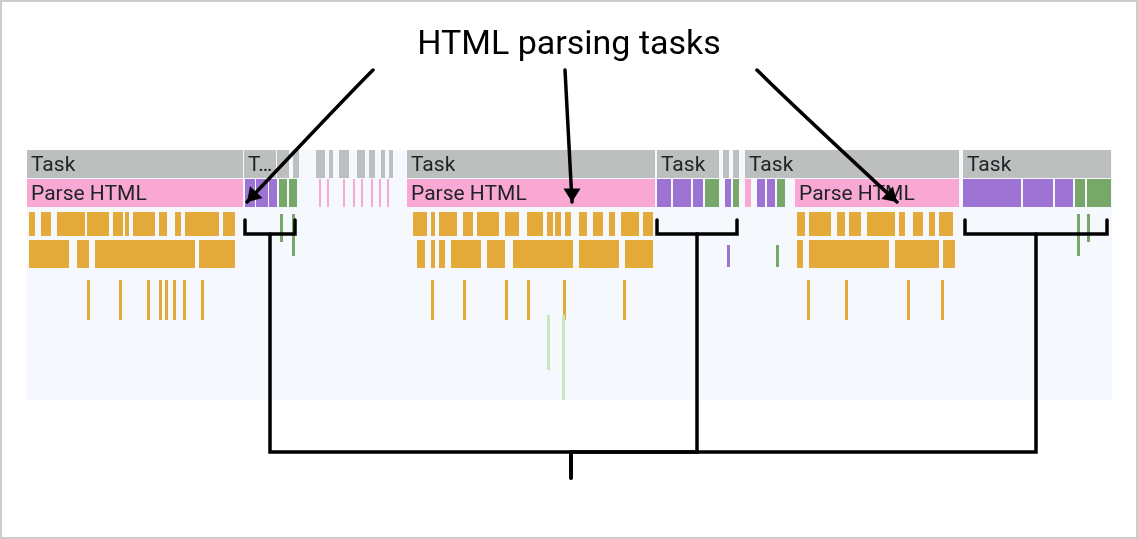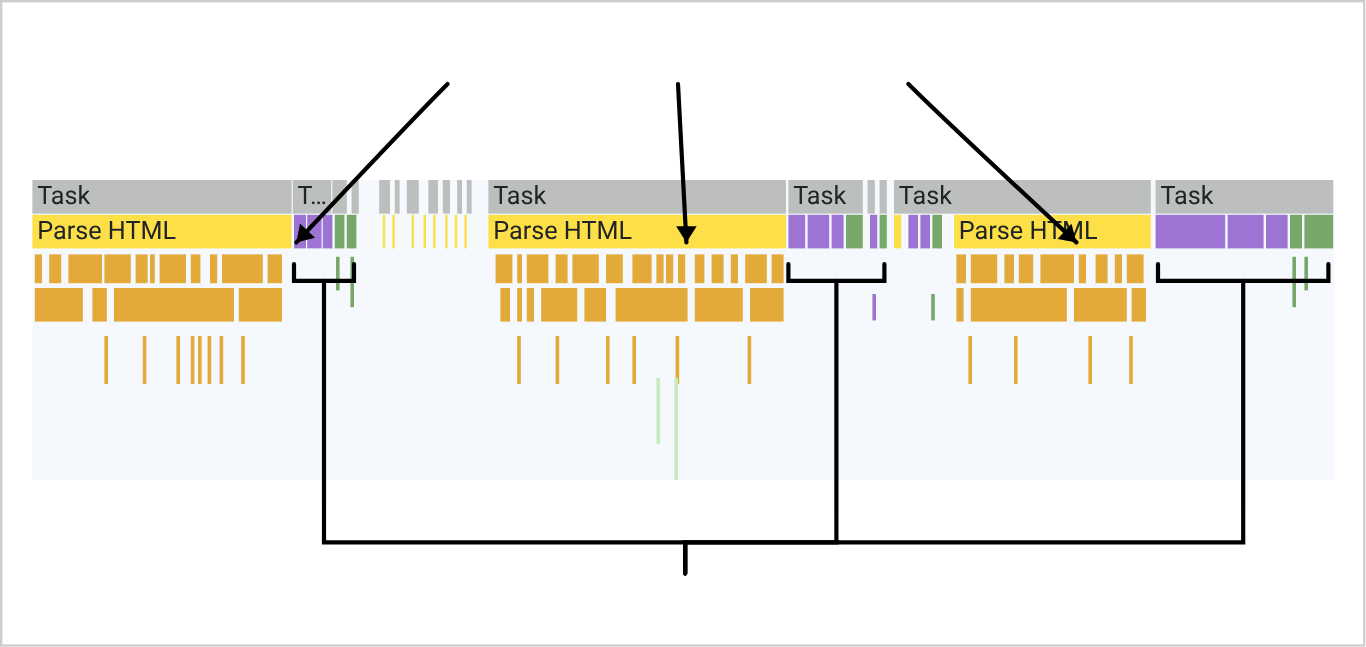--- a/index.html
+++ b/index.html
@@ -39,21 +39,21 @@
 
   .row { position: absolute; left: 0; width: 100%; height: 28px; }
   .row .blk {
     position: absolute;
     top: 0;
     height: 100%;
   }
   .task-row { top: 0; }
   .parse-row { top: 29px; }
   .task-row .blk { background: #bcbfbe; }
-  .parse-row .blk { background: #fde047; }
+  .parse-row .blk { background: #f9a8d4; }
 
   .lbl {
     position: absolute;
     left: 4px;
     top: 2px;
     font-size: 21px;
     color: #212427;
     white-space: nowrap;
     overflow: hidden;
   }
@@ -75,20 +75,21 @@
     top: 0; left: 0;
     width: 1138px; height: 539px;
     pointer-events: none;
   }
 </style>
 </head>
 <body>
 
 <div class="frame">
 
+  <div class="title-top">HTML parsing tasks</div>
 
   <div class="chart">
     <div class="row task-row">
         <div class="blk" style="left: 0px; width: 216px;">
           <span class="lbl" style="max-width: 210px;">Task</span>
         </div>
         <div class="blk" style="left: 217px; width: 32px;">
           <span class="lbl" style="max-width: 26px;">T…</span>
         </div>
         <div class="blk" style="left: 250px; width: 12px;"></div>

